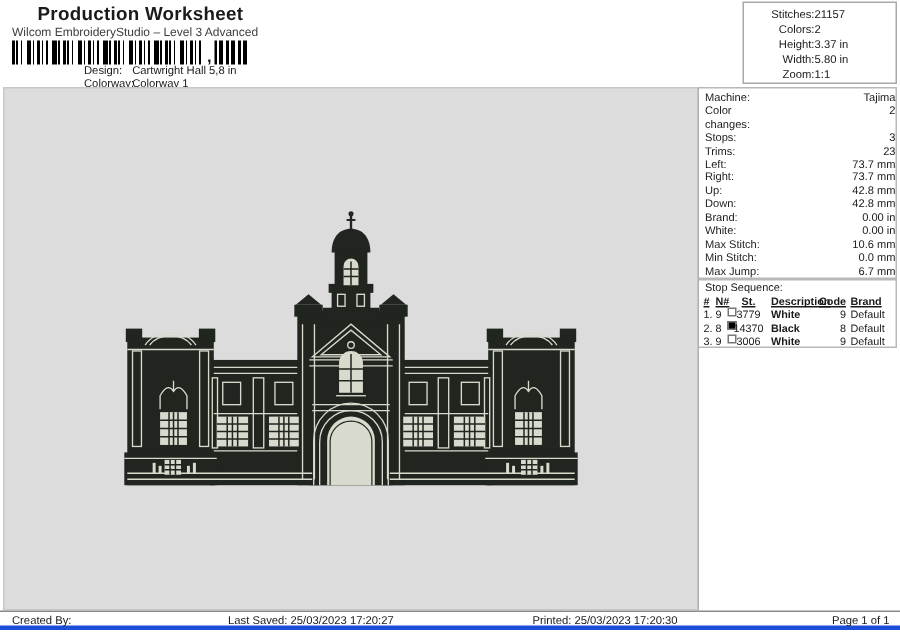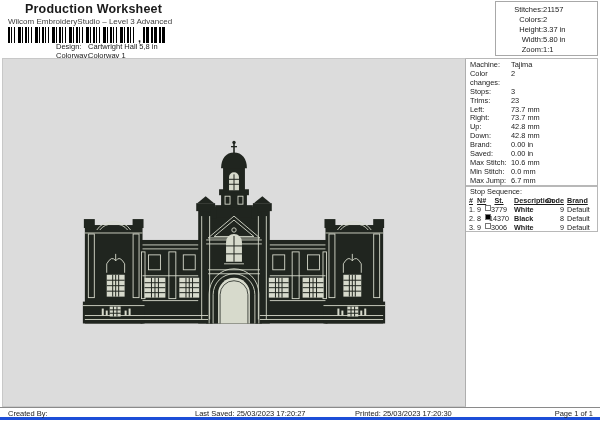--- a/index.html
+++ b/index.html
@@ -35,21 +35,21 @@
   .summary .row .lab{width:43px;}
 
   
   .design-area{left:2px;top:58px;width:464px;height:349px;background:var(--canvas);
     border:1px solid #c8c8c8;border-right:1px solid #aeaeae;}
   .design-area svg{display:block;width:462px;height:347px;}
 
   
   .machine{left:466px;top:58px;width:132px;height:128px;background:#fff;
     border:1px solid #b8b8b8;border-left:none;padding-top:2px;}
-  .machine .row{display:flex;line-height:8.9px;font-size:7.4px;}
+  .machine .row{display:flex;line-height:8.9px;font-size:7.4px;justify-content:space-between;}
   .machine .row .lab{width:45px;padding-left:4px;}
 
   .stopseq{left:466px;top:186px;width:132px;height:46px;background:#fff;
     border:1px solid #b8b8b8;border-left:none;border-top:1px solid #b8b8b8;}
   .stopseq .sstitle{padding:1px 0 0 4px;font-size:7.3px;line-height:8px;}
   .ssrow{position:relative;height:9px;font-size:7.2px;line-height:9px;}
   .ssrow span{position:absolute;top:0;white-space:nowrap;}
   .ssrow .c-num{left:3px;}
   .ssrow .c-needle{left:11px;}
   .ssrow .c-st{left:22px;width:22px;text-align:center;}
@@ -57,21 +57,21 @@
   .ssrow .c-code{left:78px;width:20px;text-align:right;}
   .ssrow .c-brand{left:101px;}
   .ssrow.hdr span{font-weight:bold;text-decoration:underline;}
   .swatch{position:absolute;left:19px;top:1px;width:6px;height:6px;border:1px solid #777;}
 
   
   .footer{left:0;top:407px;width:600px;height:13px;background:#fff;
     border-top:1px solid #8a8a8a;border-bottom:3px solid #1d4ed8;font-size:7.5px;}
   .footer span{position:absolute;top:0;line-height:12px;white-space:nowrap;}
   .f-created{left:8px;}
-  .f-saved{left:152px;margin-left:43px;}
+  .f-saved{left:152px;}
   .f-printed{left:355px;}
   .f-page{right:7px;}
 </style>
 </head>
 <body>
 
 <div class="page">
 
   <div class="abs title">Production Worksheet</div>
   <div class="abs subtitle">Wilcom EmbroideryStudio – Level 3 Advanced</div>
@@ -255,21 +255,21 @@
       </div>
     <div class="row">
         <span class="lab">Down:</span>
         <span>42.8 mm</span>
       </div>
     <div class="row">
         <span class="lab">Brand:</span>
         <span>0.00 in</span>
       </div>
     <div class="row">
-        <span class="lab">Saved:</span>
+        <span class="lab">White:</span>
         <span>0.00 in</span>
       </div>
     <div class="row">
         <span class="lab">Max Stitch:</span>
         <span>10.6 mm</span>
       </div>
     <div class="row">
         <span class="lab">Min Stitch:</span>
         <span>0.0 mm</span>
       </div>

